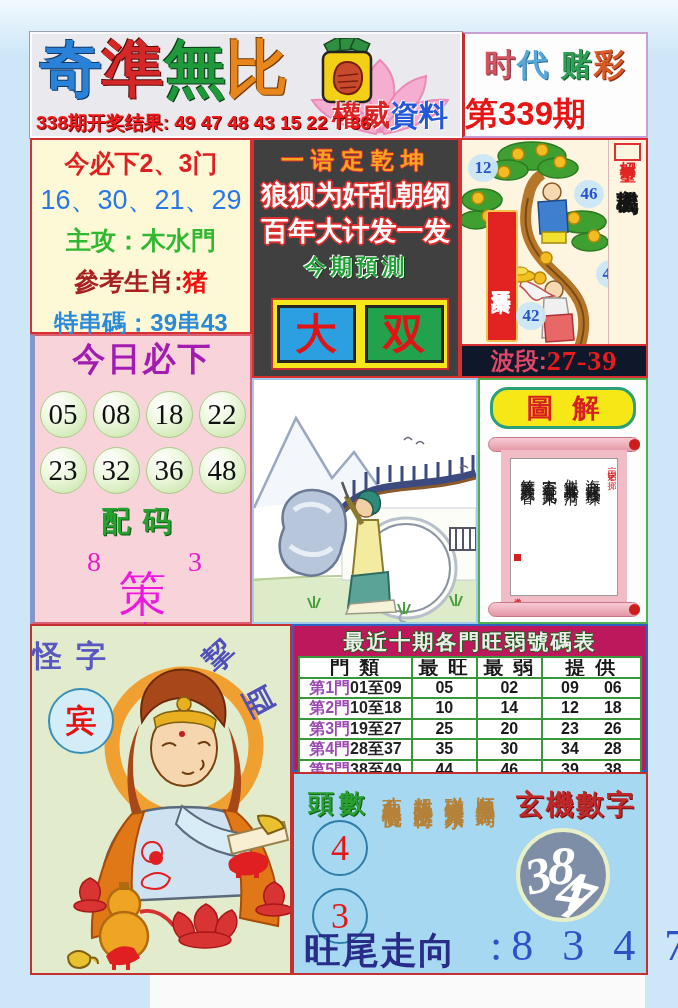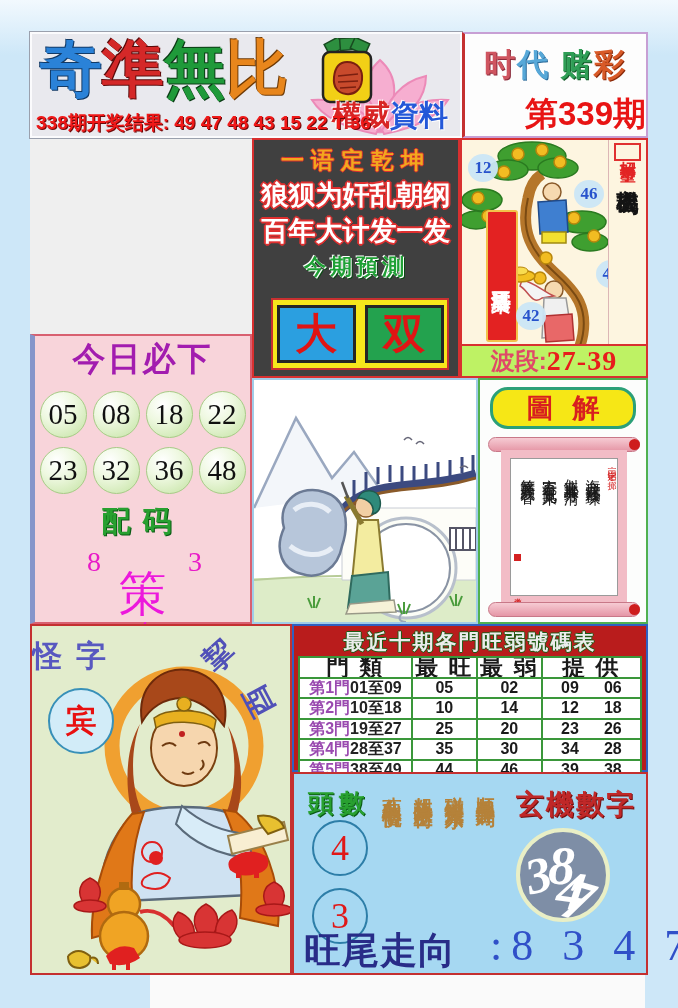--- a/index.html
+++ b/index.html
@@ -24,21 +24,21 @@
   .lotus-hdr{position:absolute;right:0;bottom:0;}
   .authority{position:absolute;left:300px;top:62px;font-size:29px;font-weight:bold;white-space:nowrap;
     text-shadow:1px 1px 0 #fff,-1px -1px 0 #fff;}
   .auth-a{color:#d82424;} .auth-b{color:#2458d8;}
   .result-line{position:absolute;left:4px;top:76px;font-size:19px;font-weight:bold;color:#f01818;white-space:nowrap;
     text-shadow:1px 1px 0 #6e0808;}
   #header-right{left:432px;top:0;width:186px;height:106px;background:#fdfdfd;border:2px solid #c79fd4;border-left:3px solid #c43030;}
   .brand{position:absolute;left:0;right:0;top:10px;text-align:center;font-size:31px;font-weight:bold;letter-spacing:2px;white-space:nowrap;}
   .bc1{color:#cf5560;text-shadow:1px 1px 0 #8a2a3a;} .bc2{color:#57a8d8;text-shadow:1px 1px 0 #2a6a9a;}
   .bc3{color:#2f9e56;text-shadow:1px 1px 0 #145a2a;} .bc4{color:#d85a28;text-shadow:1px 1px 0 #8a2a0a;}
-  .issue{position:absolute;left:0;right:0;top:58px;text-align:right;font-size:33px;font-weight:bold;color:#e81414;}
+  .issue{position:absolute;left:0;right:0;top:58px;text-align:left;font-size:33px;font-weight:bold;color:#e81414;}
 
   
   #panel-doors{left:0;top:106px;width:222px;height:196px;background:#fdf8d6;border:2px solid #d83030;text-align:center;padding-top:7px;}
   #panel-doors div{white-space:nowrap;}
   .d-line1{font-size:25px;font-weight:bold;color:#e02020;}
   .d-line2{font-size:27px;color:#2878e8;margin-top:2px;}
   .d-line3{font-size:25px;font-weight:bold;color:#30b830;margin-top:6px;}
   .d-line4{font-size:25px;font-weight:bold;margin-top:8px;color:#a82020;}
   .d-line4 .zodiac{color:#ee1010;}
   .d-line5{font-size:24px;font-weight:bold;color:#2a8ad8;margin-top:9px;}
@@ -63,21 +63,21 @@
   .f-banner{position:absolute;left:24px;top:70px;width:28px;height:128px;background:#e32222;border:2px solid #f2c24a;
     border-radius:3px;color:#fff;font-size:20px;font-weight:bold;display:flex;justify-content:center;align-items:center;}
   .bubble{position:absolute;width:30px;height:28px;border-radius:50%;background:rgba(203,230,246,.95);
     color:#2752cc;font:bold 17px "Liberation Serif",serif;display:flex;align-items:center;justify-content:center;}
   .bub1{left:6px;top:14px;} .bub2{left:112px;top:40px;} .bub3{left:134px;top:120px;} .bub4{left:54px;top:162px;}
   .f-strip{position:absolute;right:0;top:0;width:37px;height:210px;background:#fdf5e0;border-left:1px solid #dcb6b6;text-align:center;}
   .zcz-box{display:inline-block;margin-top:3px;border:2px solid #e03030;padding:3px 1px;color:#e22424;
     font:bold 16px "Liberation Serif",serif;writing-mode:vertical-rl;text-orientation:upright;letter-spacing:2px;}
   .f-side-title{display:inline-block;margin-top:5px;font-size:22px;font-weight:bold;color:#141414;
     writing-mode:vertical-rl;text-orientation:upright;letter-spacing:2px;}
-  .f-wave{position:absolute;left:0;right:0;bottom:0;height:30px;background:#bef264;border-top:2px solid #d83030;
+  .f-wave{position:absolute;left:0;right:0;bottom:0;height:30px;background:#0f172a;border-top:2px solid #d83030;
     display:flex;align-items:center;justify-content:center;white-space:nowrap;}
   .wave-label{font-size:24px;font-weight:bold;color:#e04868;}
   .wave-value{font:bold 28px "Liberation Serif",serif;color:#e81c1c;letter-spacing:1px;}
 
   
   #panel-today{left:0;top:302px;width:222px;height:290px;background:#f8d4da;border:2px solid #d86070;border-left:5px solid #8695ca;text-align:center;}
   .t-title{margin-top:1px;font-size:33px;font-weight:bold;color:#a21caf;letter-spacing:2px;}
   .ball-row{display:flex;justify-content:center;gap:6px;margin-top:9px;}
   .ball{width:45px;height:45px;border-radius:50%;color:#101010;
     background:radial-gradient(circle at 35% 28%,#ffffff 0%,#eef8e0 40%,#c2e2a0 100%);
@@ -113,27 +113,27 @@
   #panel-guaizi{left:0;top:592px;width:262px;height:351px;background:#e2eccc;border:2px solid #c43030;overflow:hidden;}
   .g-title{position:absolute;left:0;top:10px;font-size:30px;font-weight:bold;color:#5858c0;letter-spacing:14px;z-index:3;}
   .g-glyph{position:absolute;font-size:30px;font-weight:bold;color:#5050b8;z-index:3;}
   .g-glyph.g1{left:172px;top:10px;transform:rotate(-42deg);}
   .g-glyph.g2{left:212px;top:54px;transform:rotate(-118deg);}
   .g-circle{position:absolute;left:16px;top:62px;width:62px;height:62px;border-radius:50%;background:#d2ecf8;
     border:2px solid #3890b8;display:flex;align-items:center;justify-content:center;z-index:3;
     font-size:31px;font-weight:bold;color:#e81010;font-family:"Liberation Serif",serif;}
 
   
-  #panel-table{left:262px;top:592px;width:356px;height:148px;background:#b91c1c;border:2px solid #3060c0;padding:2px 4px;}
+  #panel-table{left:262px;top:592px;width:356px;height:148px;background:#be185d;border:2px solid #3060c0;padding:2px 4px;}
   .tb-title{text-align:center;font-size:21px;font-weight:bold;color:#ececec;letter-spacing:2px;white-space:nowrap;
     text-shadow:-1px 0 0 #1d5c14,1px 0 0 #1d5c14,0 -1px 0 #1d5c14,0 1px 0 #1d5c14;}
   #panel-table table{width:100%;border-collapse:collapse;background:#fff;table-layout:fixed;}
   #panel-table th,#panel-table td{border:2px solid #3a973a;padding:0;line-height:18.5px;text-align:center;
     font-size:16px;font-weight:bold;color:#1a1a1a;white-space:nowrap;overflow:hidden;}
-  #panel-table th{font-size:23px;letter-spacing:2px;}
+  #panel-table th{font-size:20px;letter-spacing:2px;border-radius:10px;}
   .col-door{width:33%;} .col-best{width:19%;} .col-worst{width:19%;} .col-offer{width:29%;}
   .door-name{color:#9a4ab0;} .door-range{color:#222;}
   .offer-pair span{display:inline-block;width:44%;}
 
   
   #panel-xuanji{left:262px;top:740px;width:356px;height:203px;background:#a6d8f2;border:2px solid #c43030;}
   .x-head{position:absolute;left:14px;top:12px;font-size:26px;font-weight:bold;color:#28a030;letter-spacing:5px;text-shadow:1px 1px 0 #0a5a14;}
   .x-circle{position:absolute;left:18px;width:52px;height:52px;border-radius:50%;border:2px solid #2d7ea8;
     display:flex;align-items:center;justify-content:center;font:36px "Liberation Serif",serif;color:#e01818;}
   .xc1{top:46px;} .xc2{top:114px;}
@@ -182,20 +182,29 @@
   </div>
 
   <div class="panel" id="header-right">
     <div class="brand">
       <span class="bc1">时</span><span class="bc2">代</span>
       <span class="bc3">赌</span><span class="bc4">彩</span>
     </div>
     <div class="issue">第339期</div>
   </div>
 
+  <div class="panel" id="panel-doors">
+    <div class="d-line1">今必下2、3门</div>
+    <div class="d-line2">16、30、21、29</div>
+    <div class="d-line3">主攻：木水門</div>
+    <div class="d-line4">
+      <span>參考生肖:</span><span class="zodiac">猪</span>
+    </div>
+    <div class="d-line5">特串碼：39串43</div>
+  </div>
 
   <div class="panel" id="panel-phrase">
     <div class="p-title">一语定乾坤</div>
     <div class="p-poem">狼狈为奸乱朝纲</div>
     <div class="p-poem">百年大计发一发</div>
     <div class="p-predict">今期預測</div>
     <div class="p-frame">
       <div class="pbox blue">大</div>
       <div class="pbox green">双</div>
     </div>

